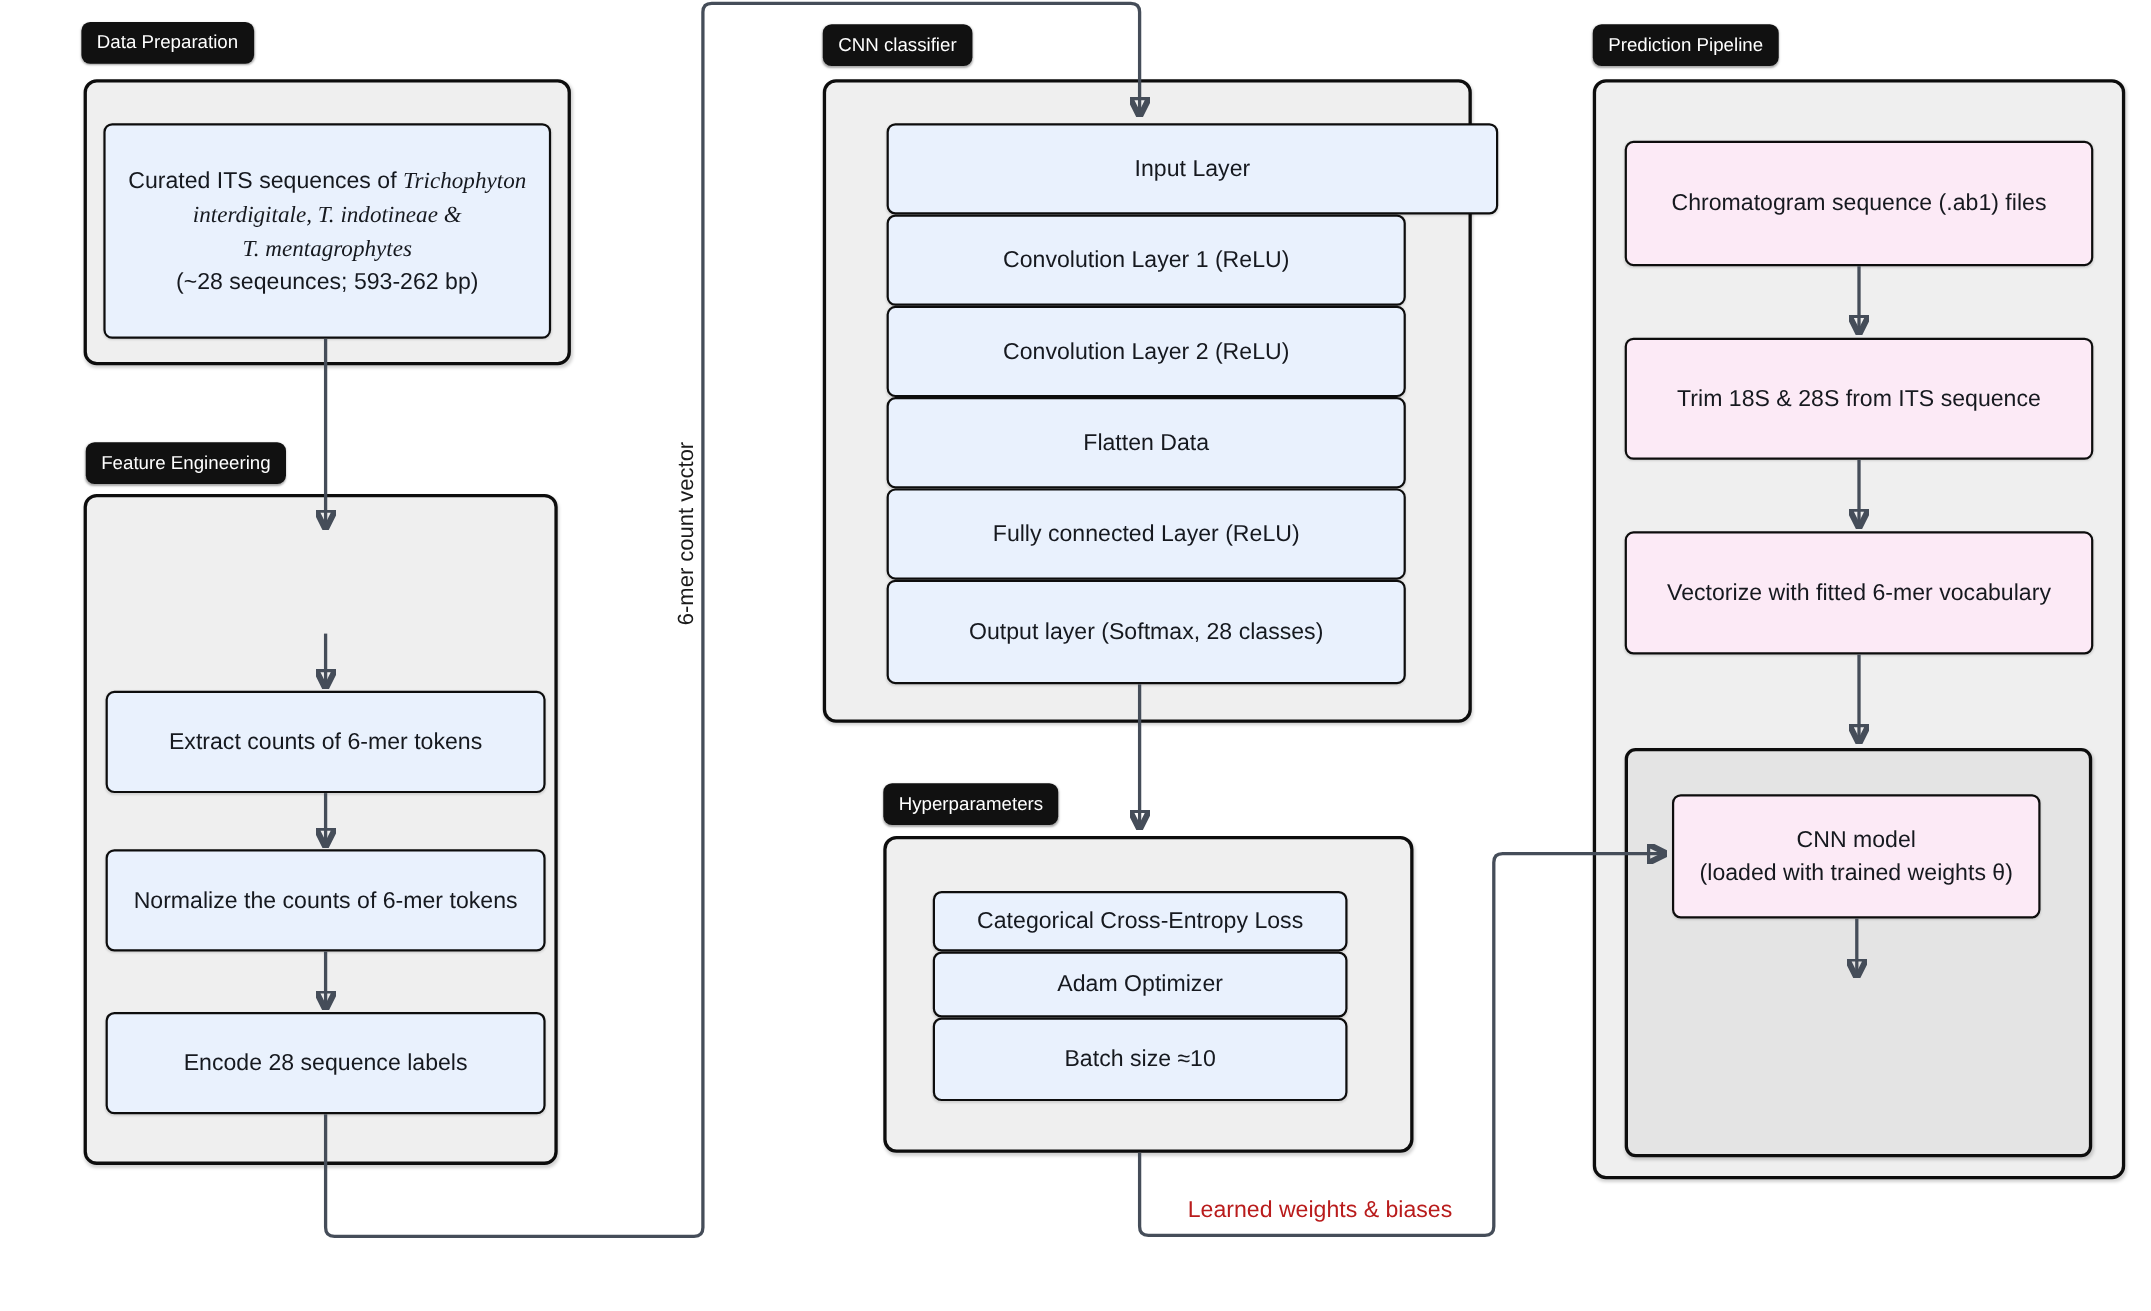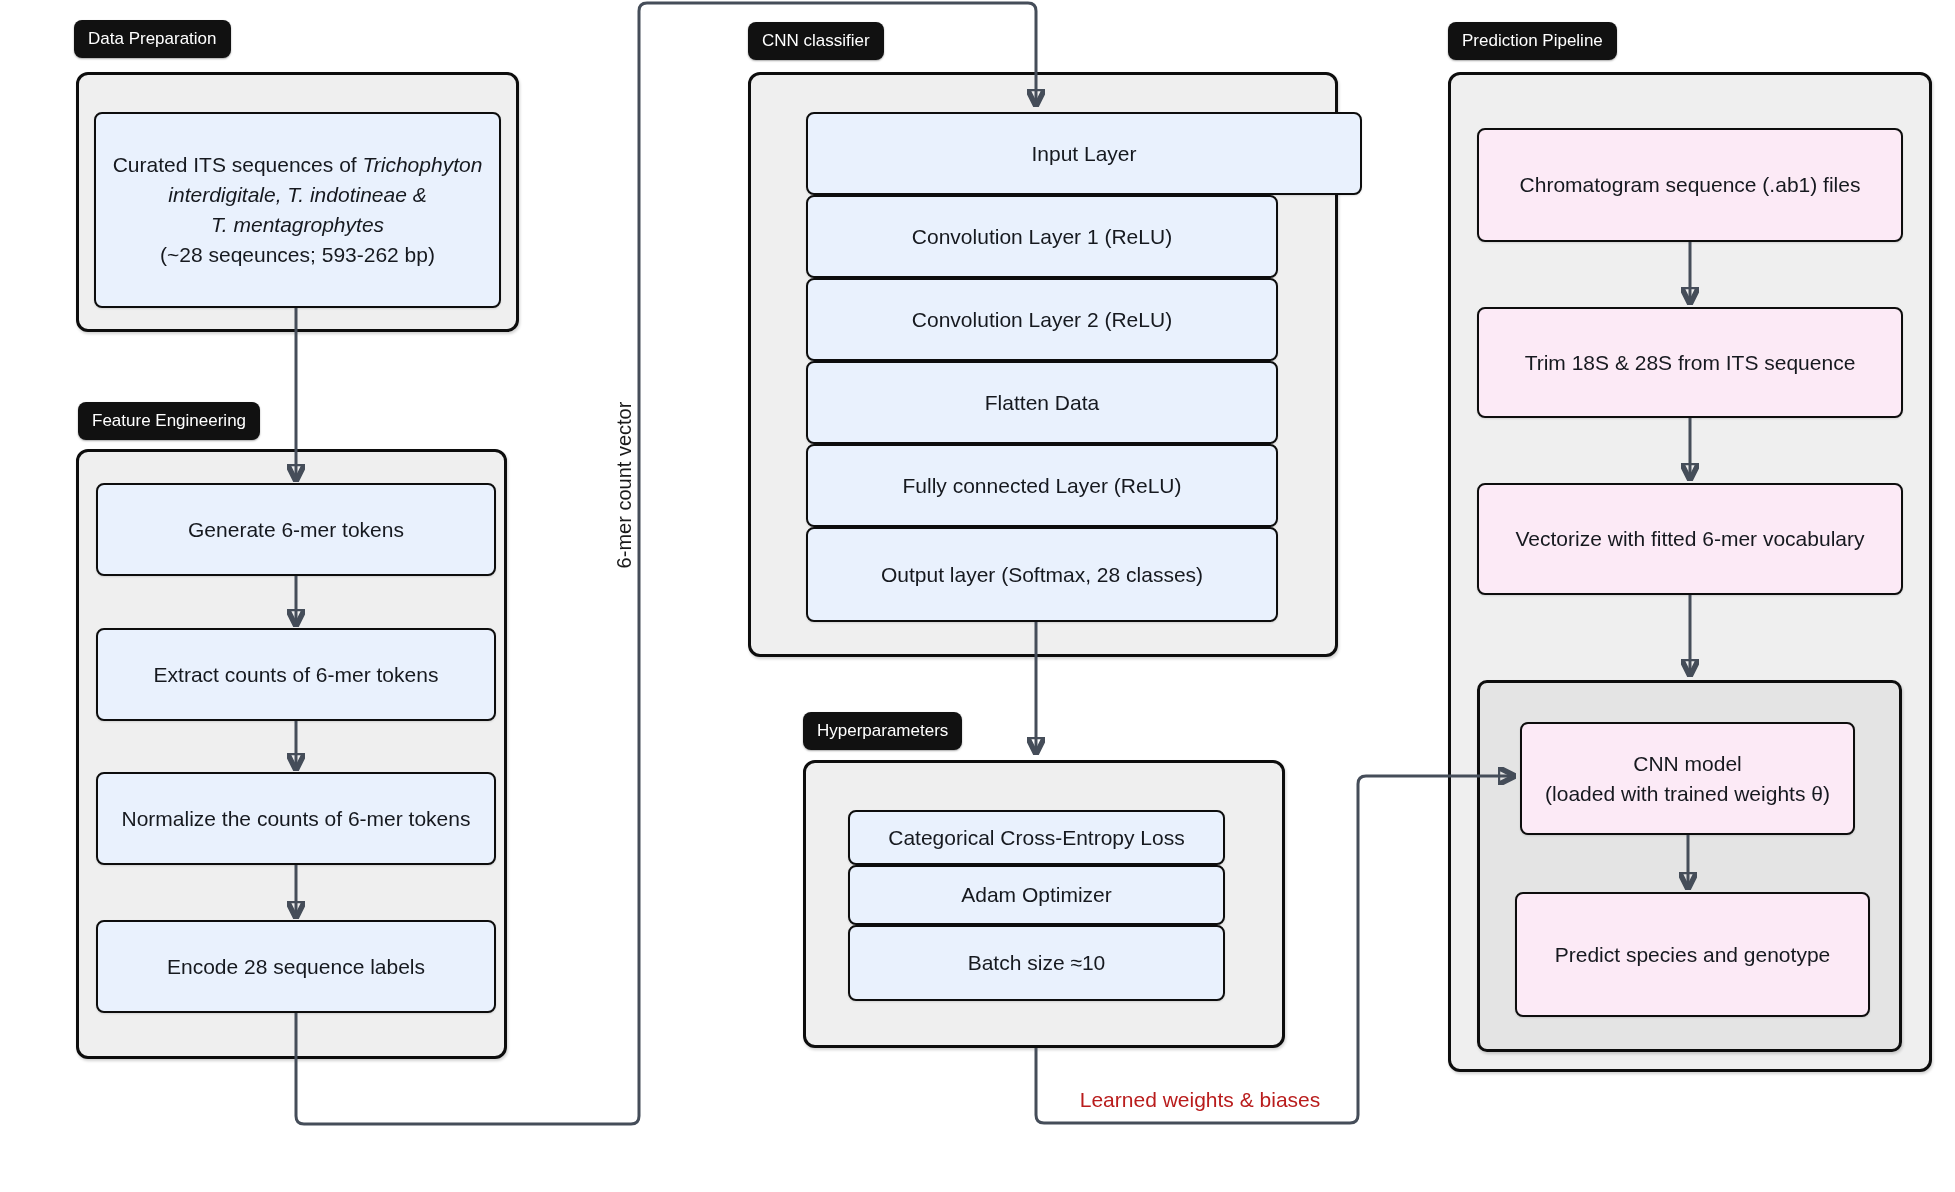--- a/index.html
+++ b/index.html
@@ -70,21 +70,21 @@
   svg.connectors{
     position:absolute;
     left:0;top:0;
     pointer-events:none;
   }
   svg.connectors path{
     stroke:#454d59;
     stroke-width:3;
     fill:none;
   }
-  i{font-style:italic;}
+  i{font-style:italic;font-family:Liberation Serif, serif;}
 </style>
 </head>
 <body>
 
 <div class="canvas">
 
   <div class="container" style="left:76px;top:72px;width:443px;height:260px"></div>
   <div class="container" style="left:76px;top:449px;width:431px;height:610px"></div>
   <div class="container" style="left:748px;top:72px;width:590px;height:585px"></div>
   <div class="container" style="left:803px;top:760px;width:482px;height:288px"></div>
@@ -99,21 +99,20 @@
 
   <div class="node blue" style="left:94px;top:112px;width:407px;height:196px">
     <div>
       <span>Curated ITS sequences of </span><i>Trichophyton</i><br>
       <i>interdigitale, T. indotineae &amp;</i><br>
       <i>T. mentagrophytes</i><br>
       <span>(~28 seqeunces; 593-262 bp)</span>
     </div>
   </div>
 
-  <div class="node blue" style="left:96px;top:483px;width:400px;height:93px">Generate 6-mer tokens</div>
   <div class="node blue" style="left:96px;top:628px;width:400px;height:93px">Extract counts of 6-mer tokens</div>
   <div class="node blue" style="left:96px;top:772px;width:400px;height:93px">Normalize the counts of 6-mer tokens</div>
   <div class="node blue" style="left:96px;top:920px;width:400px;height:93px">Encode 28 sequence labels</div>
 
   <div class="node blue" style="left:806px;top:112px;width:556px;height:83px">Input Layer</div>
   <div class="node blue" style="left:806px;top:195px;width:472px;height:83px">Convolution Layer 1 (ReLU)</div>
   <div class="node blue" style="left:806px;top:278px;width:472px;height:83px">Convolution Layer 2 (ReLU)</div>
   <div class="node blue" style="left:806px;top:361px;width:472px;height:83px">Flatten Data</div>
   <div class="node blue" style="left:806px;top:444px;width:472px;height:83px">Fully connected Layer (ReLU)</div>
   <div class="node blue" style="left:806px;top:527px;width:472px;height:95px">Output layer (Softmax, 28 classes)</div>
@@ -125,21 +124,20 @@
   <div class="node pink" style="left:1477px;top:128px;width:426px;height:114px">Chromatogram sequence (.ab1) files</div>
   <div class="node pink" style="left:1477px;top:307px;width:426px;height:111px">Trim 18S &amp; 28S from ITS sequence</div>
   <div class="node pink" style="left:1477px;top:483px;width:426px;height:112px">Vectorize with fitted 6-mer vocabulary</div>
 
   <div class="node pink" style="left:1520px;top:722px;width:335px;height:113px">
     <div>
       <span>CNN model</span><br>
       <span>(loaded with trained weights θ)</span>
     </div>
   </div>
-  <div class="node pink" style="left:1515px;top:892px;width:355px;height:125px">Predict species and genotype</div>
 
   <div class="vtext">6-mer count vector</div>
   <div class="edge-label" style="left:1050px;top:1088px;width:300px">Learned weights &amp; biases</div>
 
   <svg class="connectors" width="1955" height="1192" viewBox="0 0 1955 1192">
     <defs>
       <marker id="ah" viewBox="0 0 10 10" refX="7.5" refY="5" markerWidth="6" markerHeight="6" orient="auto">
         <path d="M0 0 L10 5 L0 10 Z" fill="#454d59" stroke="none"></path>
       </marker>
     </defs>

